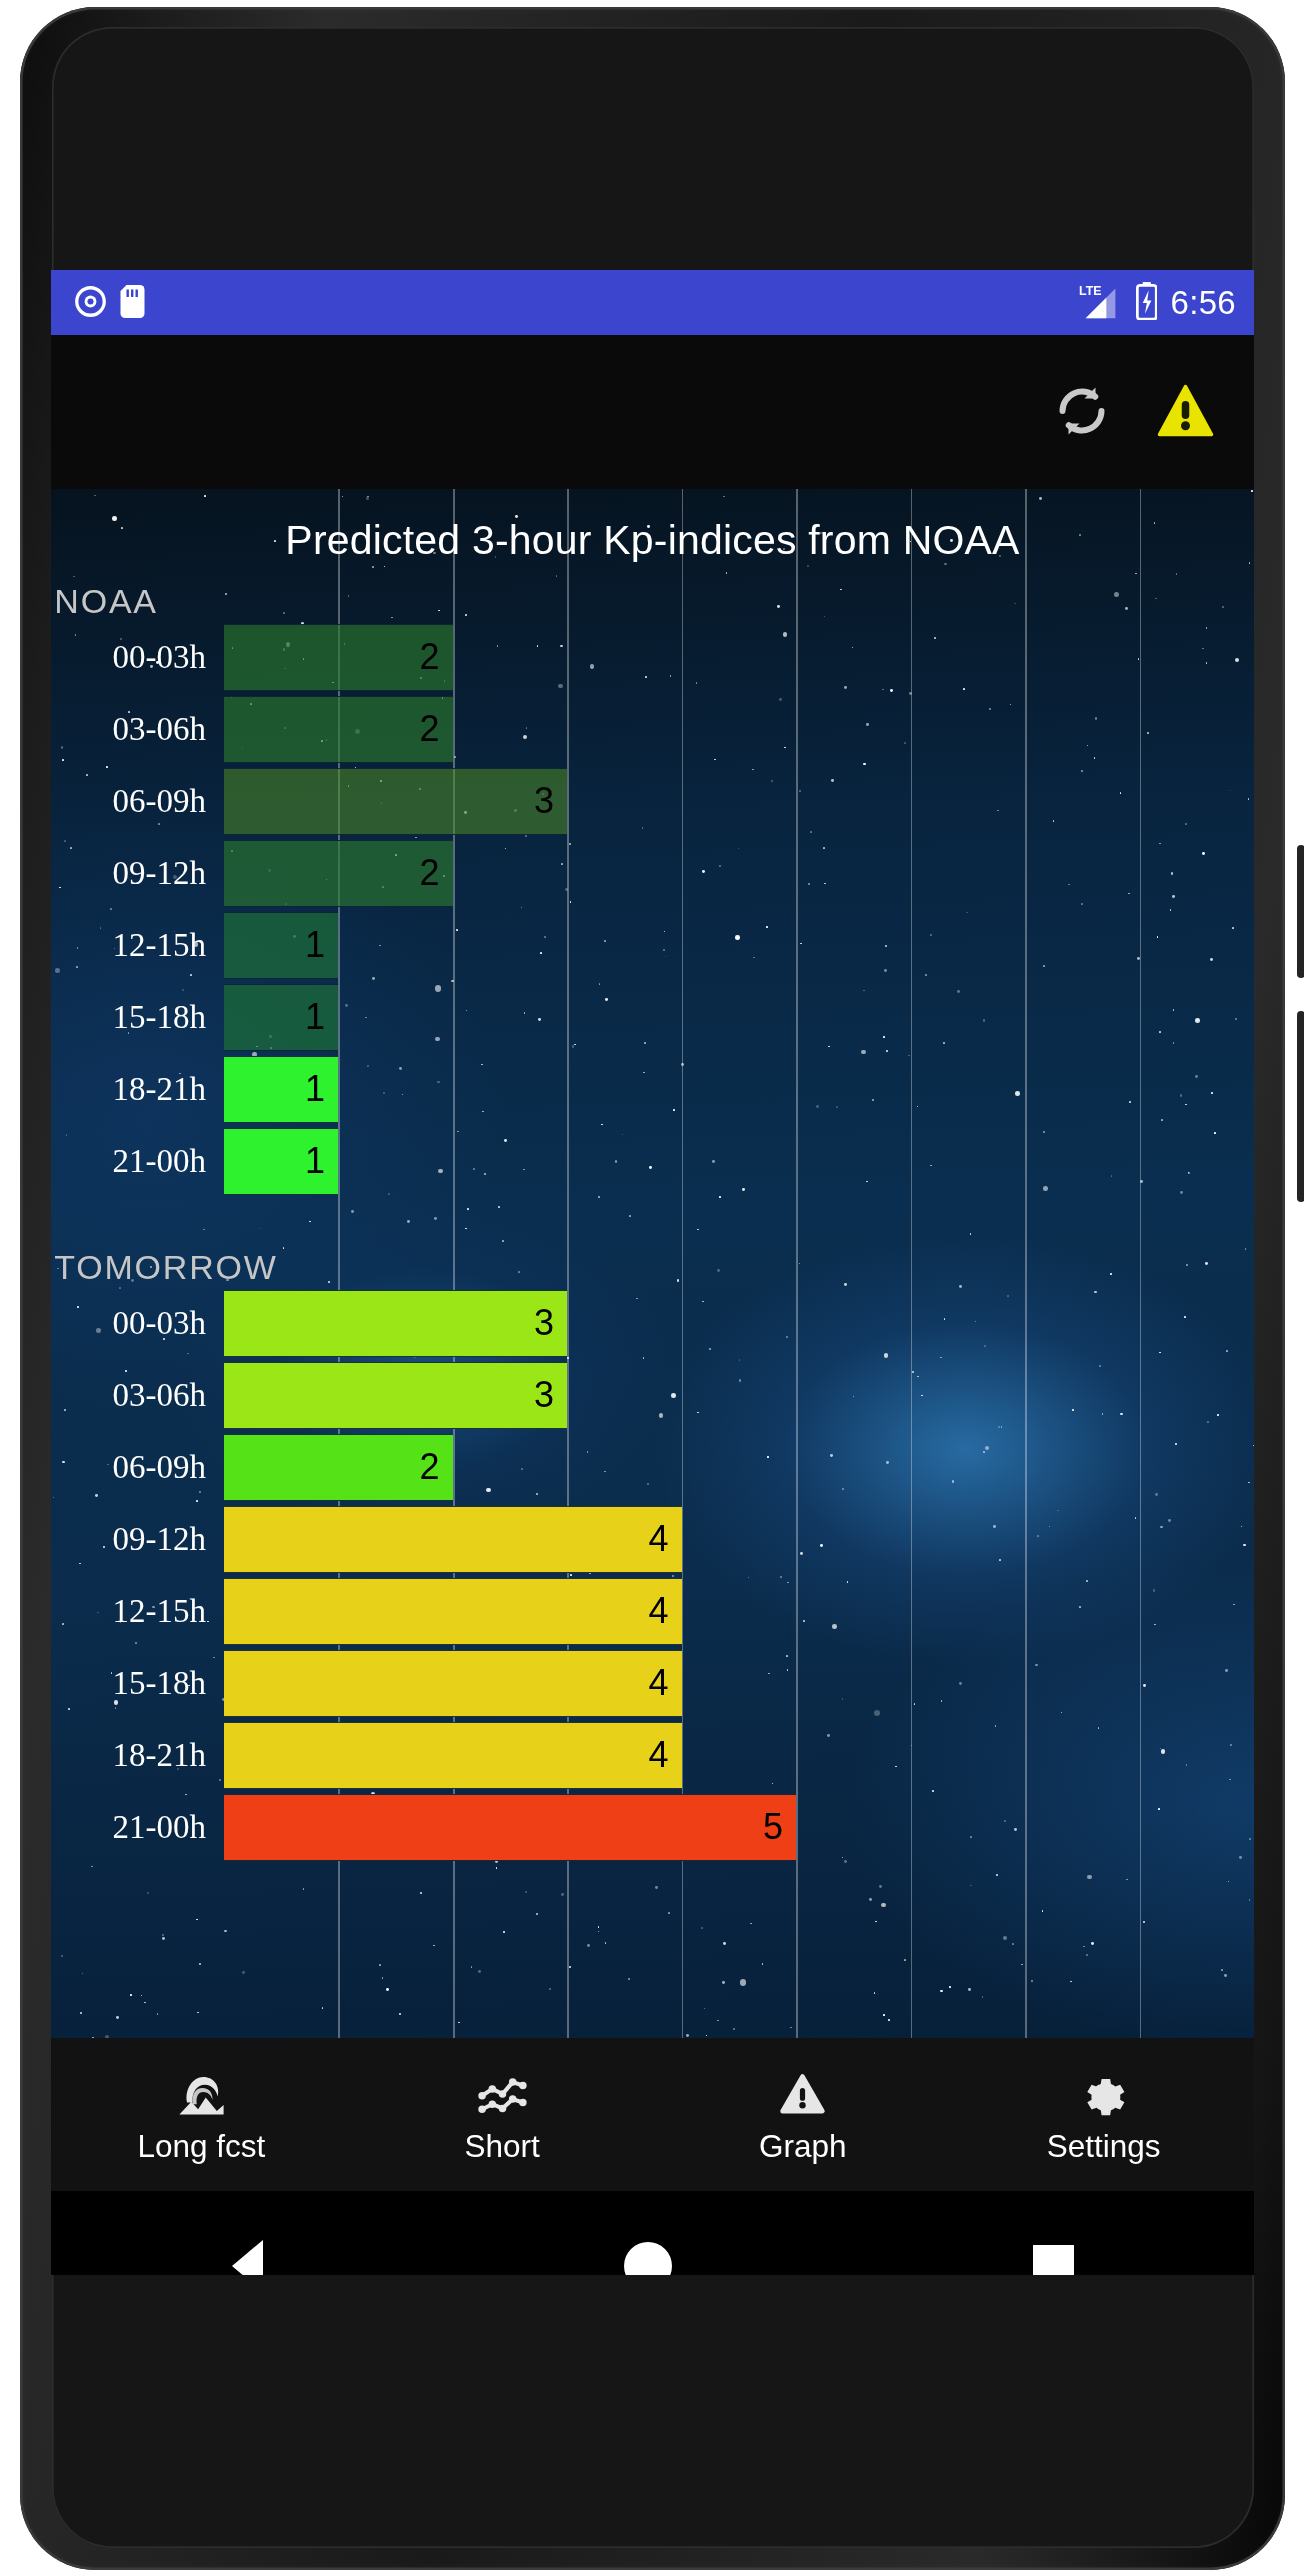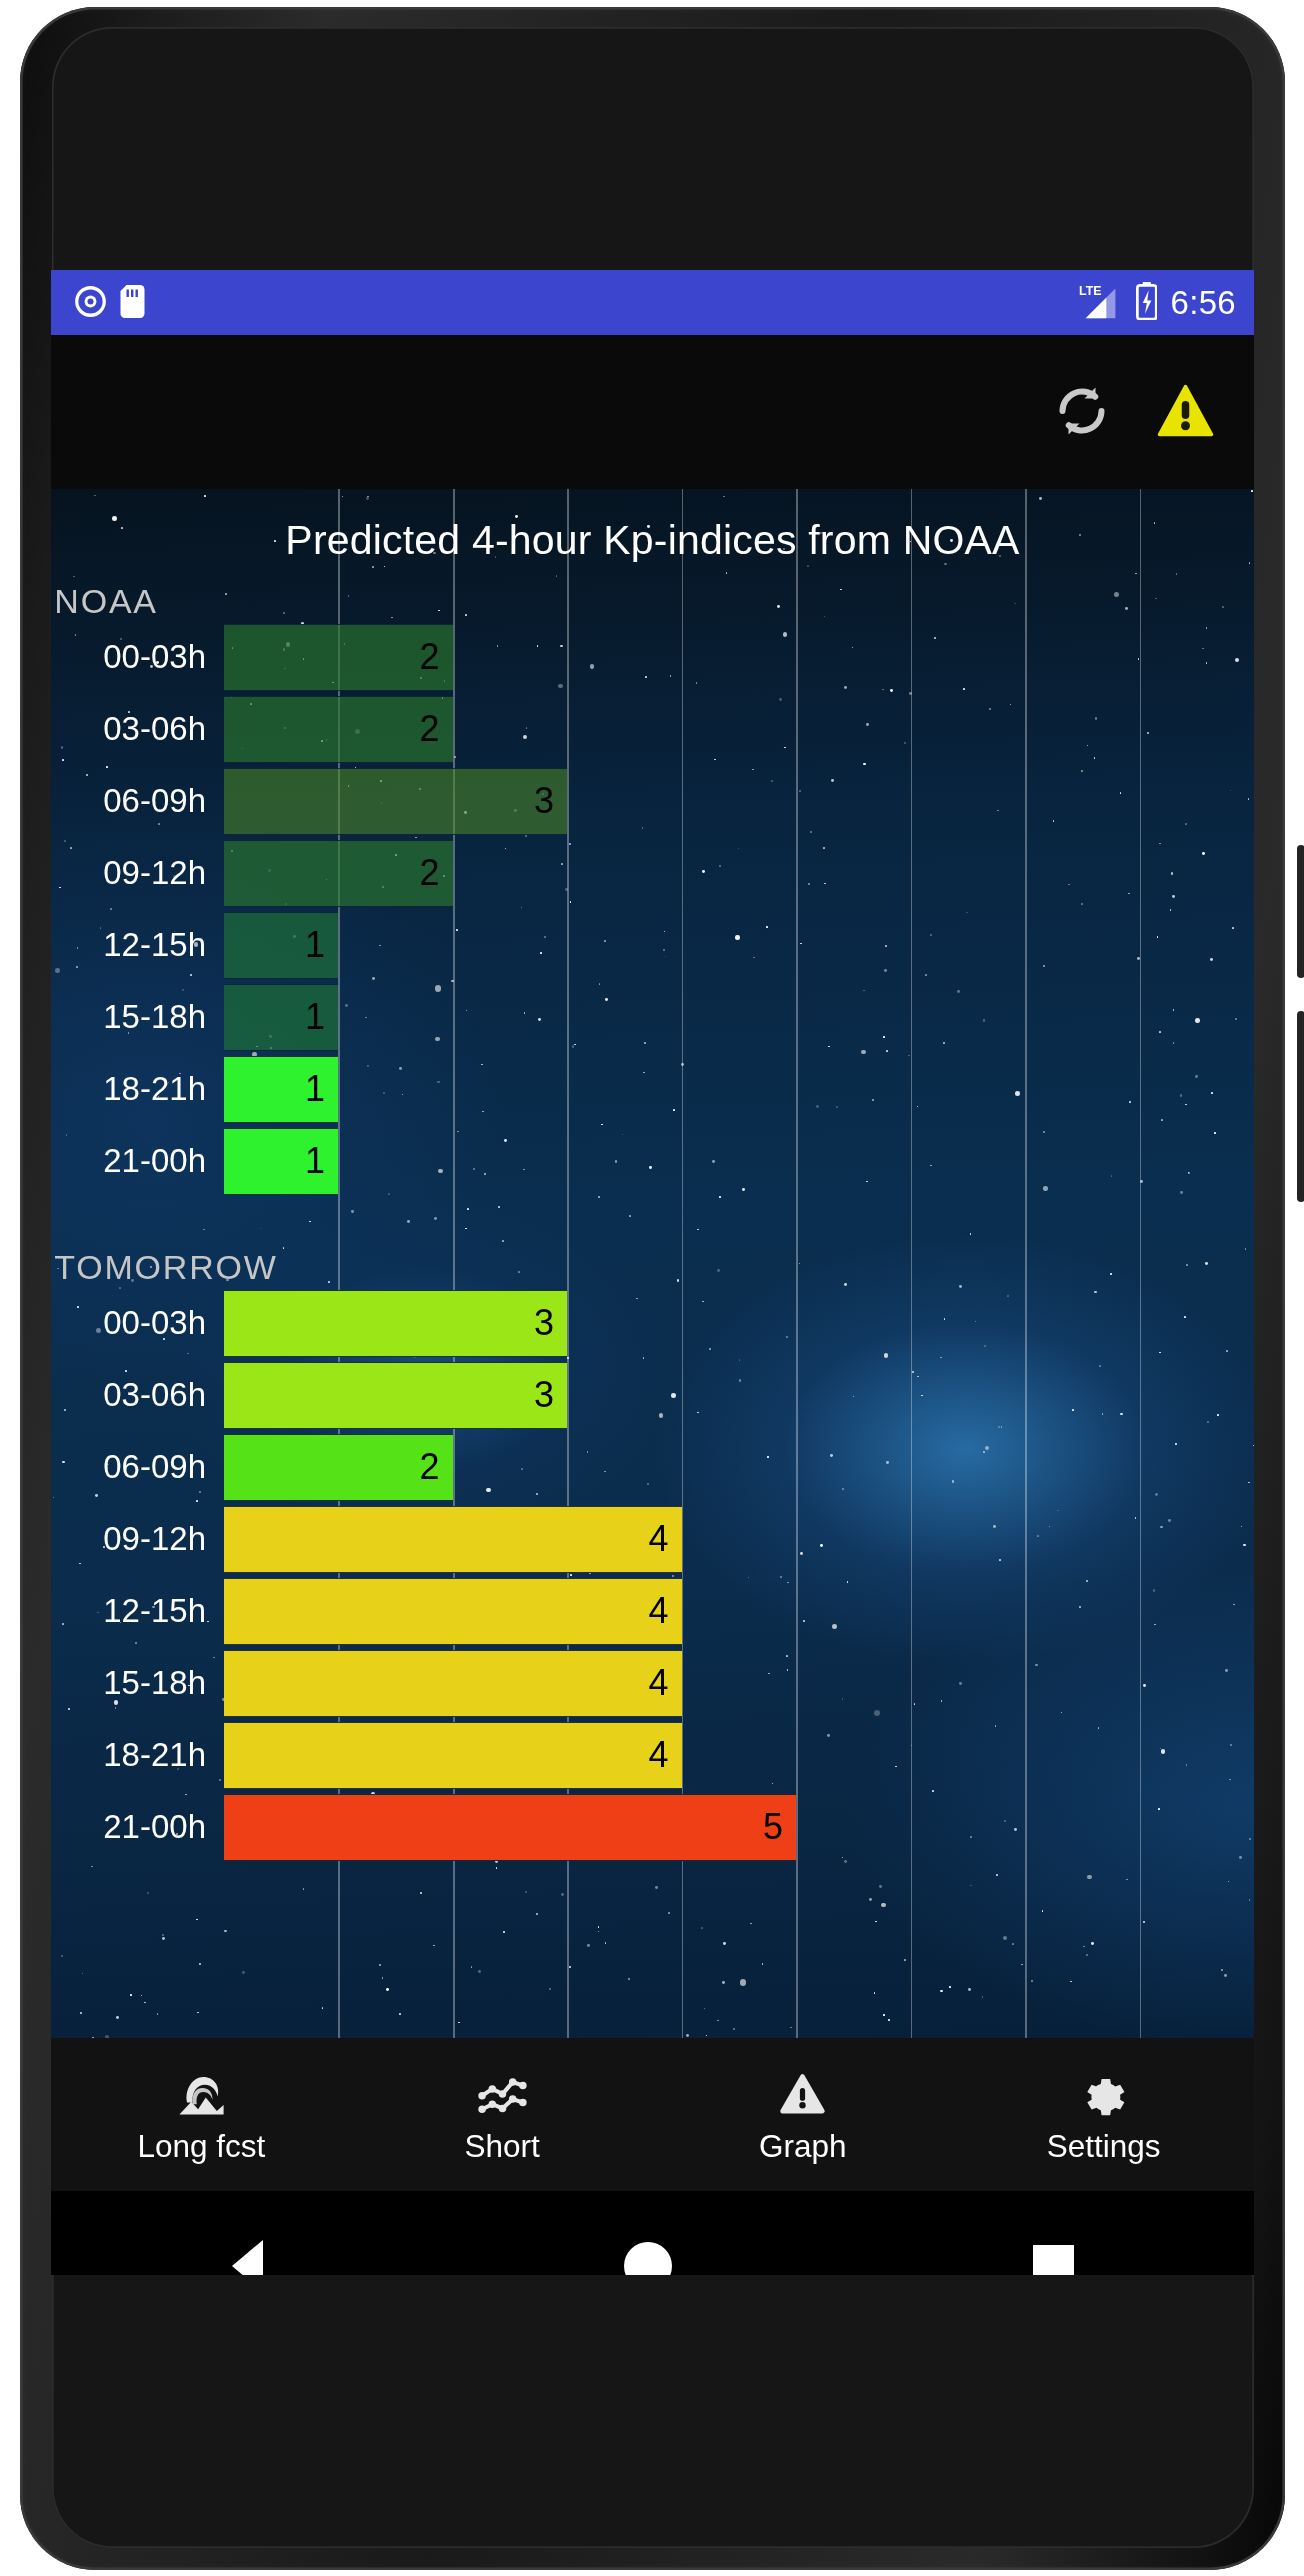--- a/index.html
+++ b/index.html
@@ -53,21 +53,21 @@
   }
   .stars{position:absolute;inset:0;pointer-events:none;}
   .stars i{position:absolute;border-radius:50%;background:#ffffff;display:block;}
 
   .chart-title{position:relative;text-align:center;color:#ffffff;font-size:41px;padding-top:28px;letter-spacing:0.2px;}
 
   .daylabel{position:relative;color:#c6c6c6;font-size:34px;letter-spacing:1.8px;margin-left:3.3px;}
 
   .rows{position:relative;}
   .row{position:relative;height:72px;display:flex;align-items:center;}
-  .row-label{width:173px;flex:0 0 173px;text-align:right;padding-right:18px;color:#ffffff;font-size:33px;box-sizing:border-box;}
+  .row-label{width:173px;flex:0 0 173px;text-align:right;padding-right:18px;color:#ffffff;font-size:33px;box-sizing:border-box;font-family:Liberation Serif, serif;}
   .bar-area{position:relative;flex:1 1 auto;height:72px;}
   .bar{position:absolute;left:0;top:2.5px;height:67px;box-sizing:border-box;
         border-top:1.7px solid rgba(10,32,56,.9);border-bottom:1.7px solid rgba(10,32,56,.9);
         display:flex;align-items:center;justify-content:flex-end;}
   .bar span{color:#000000;font-size:36px;padding-right:13.3px;line-height:1;}
 
   
   .gridlines{position:absolute;left:173px;right:0;top:0;bottom:0;pointer-events:none;}
   .gridlines b{position:absolute;top:0;bottom:0;width:1.7px;background:rgba(255,255,255,.33);display:block;}
 
@@ -785,21 +785,21 @@
           <b style="left:11.111%"></b>
           <b style="left:22.222%"></b>
           <b style="left:33.333%"></b>
           <b style="left:44.444%"></b>
           <b style="left:55.556%"></b>
           <b style="left:66.667%"></b>
           <b style="left:77.778%"></b>
           <b style="left:88.889%"></b>
         </div>
 
-      <div class="chart-title">Predicted 4-hour Kp-indices from NOAA</div>
+      <div class="chart-title">Predicted 3-hour Kp-indices from NOAA</div>
 
       <div style="position:relative;margin-top:18px;">
         <div class="daylabel">NOAA</div>
         <div class="rows" id="rows-today">
             <div class="row">
               <div class="row-label">00-03h</div>
               <div class="bar-area">
                 <div class="bar" style="width:22.222%;background:rgba(43,122,43,0.62);">
                   <span>2</span>
                 </div>

